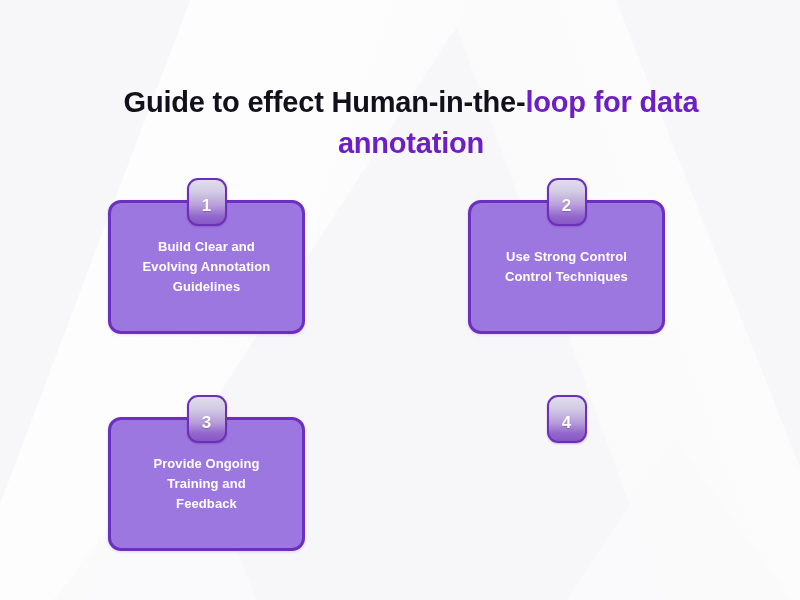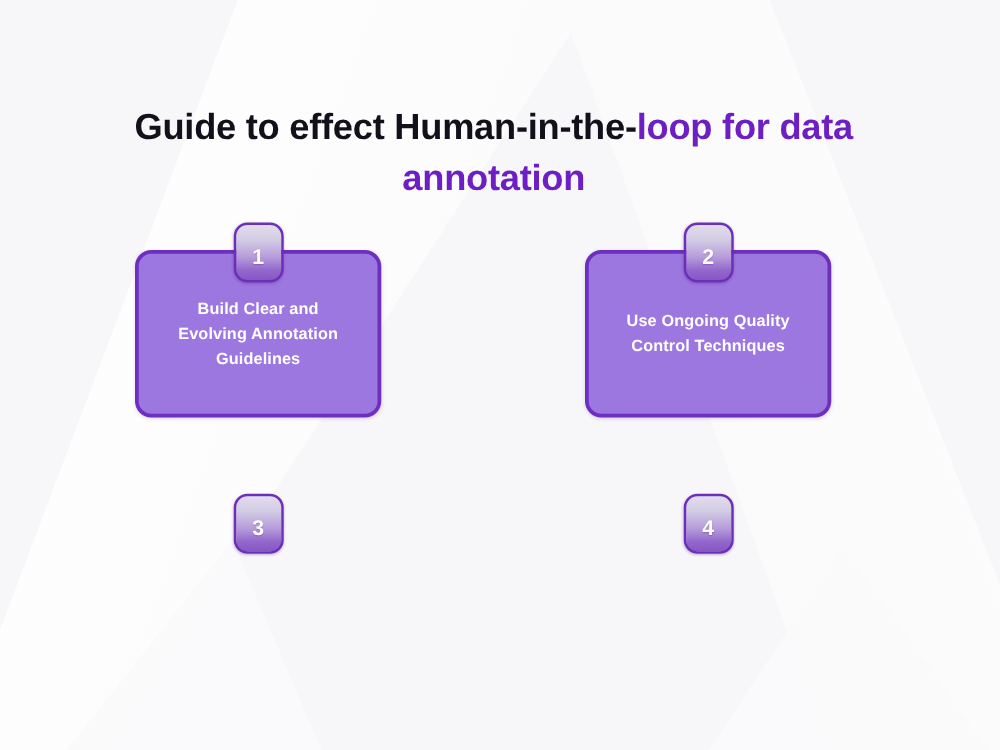--- a/index.html
+++ b/index.html
@@ -65,21 +65,21 @@
     width: 280px;
     height: 220px;
     clip-path: polygon(0% 100%, 48% 8%, 100% 100%);
     background: #fafafb;
     opacity: .9;
   }
 
   
   .title {
     position: absolute;
-    left: 85px;
+    left: 101px;
     top: 63px;
     width: 620px;
     text-align: center;
     font-size: 29px;
     line-height: 41px;
     font-weight: bold;
     letter-spacing: -0.2px;
     color: #12101a;
   }
   .title .accent {
@@ -190,33 +190,38 @@
 Evolving Annotation
 Guidelines</div>
         </div>
       </div>
 
       <div class="card-wrap">
         <div class="badge">
           <span class="badge-num">2</span>
         </div>
         <div class="card">
-          <div class="card-text">Use Ongoing Quality
+          <div class="card-text">Use Strong Control
 Control Techniques</div>
         </div>
       </div>
 
     </div>
 
     <div class="row">
 
       <div class="card-wrap">
         <div class="badge">
           <span class="badge-num">3</span>
         </div>
+        <div class="card">
+          <div class="card-text">Provide Ongoing
+Training and
+Feedback</div>
+        </div>
       </div>
 
       <div class="card-wrap">
         <div class="badge">
           <span class="badge-num">4</span>
         </div>
       </div>
 
     </div>
 

